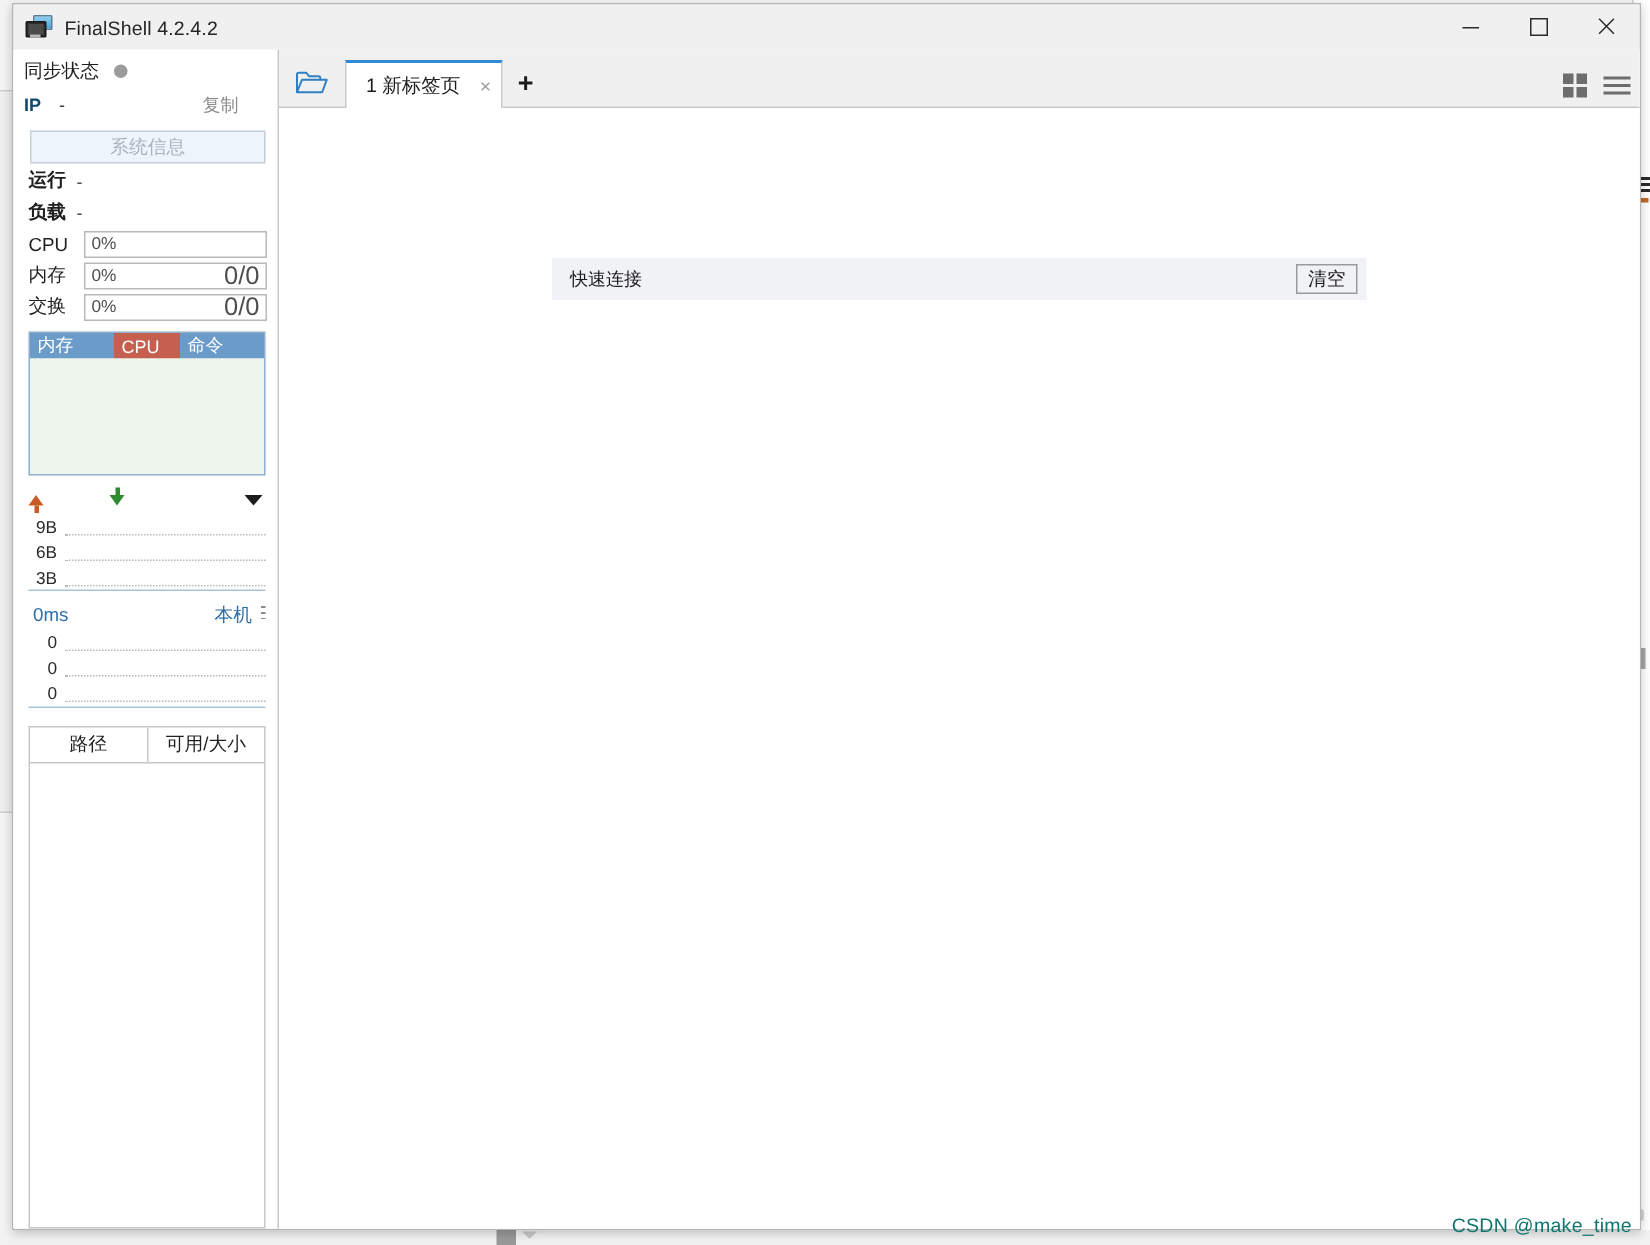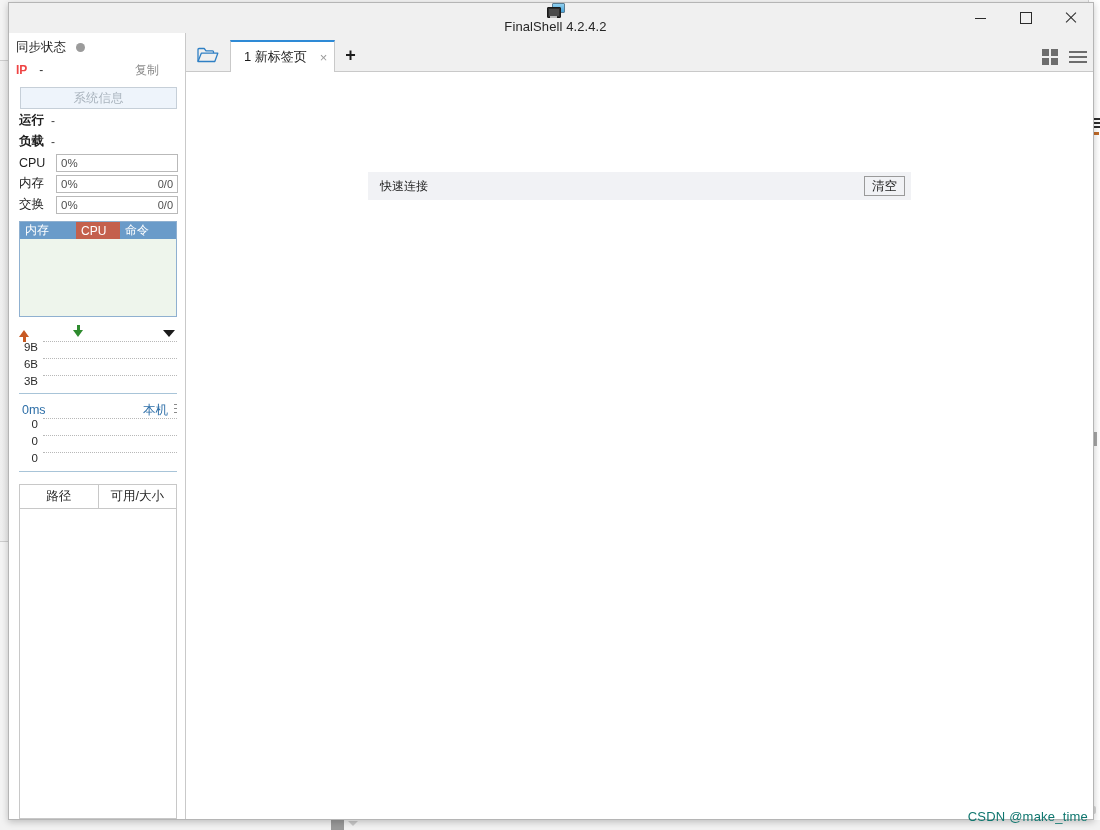--- a/index.html
+++ b/index.html
@@ -139,21 +139,20 @@
   }
 
   
   #titlebar {
     height: 30px;
     min-height: 30px;
     background: #f0f0f0;
     display: flex;
     align-items: center;
     position: relative;
-    flex-direction: column;
   }
   #app-icon {
     width: 17px; height: 16px;
     margin-left: 8px;
     position: relative;
     flex: 0 0 auto;
   }
   .mon-back {
     position: absolute;
     left: 5px; top: 0px;
@@ -257,21 +256,21 @@
   #sync-row { margin-top: 4px; }
   .sb-label { white-space: nowrap; }
   .sb-label.cn { font-size: 12.5px; }
   #sync-dot {
     width: 9px; height: 9px;
     border-radius: 50%;
     background: #9b9b9b;
     margin-left: 10px;
   }
   #ip-row { justify-content: flex-start; position: relative; height: 22px; margin-top: 2px;}
-  #ip-key { font-size: 12px; font-weight: 600; color:#ef4444;}
+  #ip-key { font-size: 12px; font-weight: 600; color:#0c4a6e;}
   #ip-val { margin-left: 12px; color:#333; }
   #copy-link {
     position: absolute;
     right: 26px;
     color: #8c8c8c;
     font-size: 12px;
     cursor: pointer;
   }
   #sysinfo-btn {
     margin: 6px 8px 0 11px;
@@ -313,21 +312,21 @@
   }
   .meter-left {
     position: absolute;
     left: 4px;
     font-size: 11.5px;
     color: #4e4e4e;
   }
   .meter-right {
     position: absolute;
     right: 4px;
-    font-size: 11px;
+    font-size: 17px;
     color: #4e4e4e;
   }
 
   
   #proc-table {
     margin: 7px 8px 0 10px;
     border: 1px solid #8fb0d0;
     background: #eef5ec;
     height: 94px;
     display: flex;
@@ -396,21 +395,21 @@
     border-top: 7px solid #1c1c1c;
   }
   .graph-panel {
     margin: 0 8px 0 10px;
     border-bottom: 1px solid #a8c4d8;
     position: relative;
     height: 52px;
   }
   .graph-row {
     display: flex;
-    align-items: flex-start;
+    align-items: flex-end;
     height: 17px;
     position: relative;
   }
   .graph-ylabel {
     width: 24px;
     min-width: 24px;
     font-size: 11.5px;
     color: #2a2a2a;
     text-align: right;
     padding-right: 5px;

